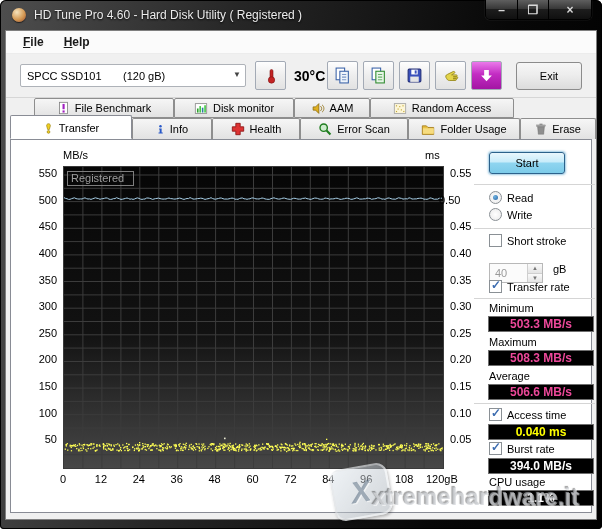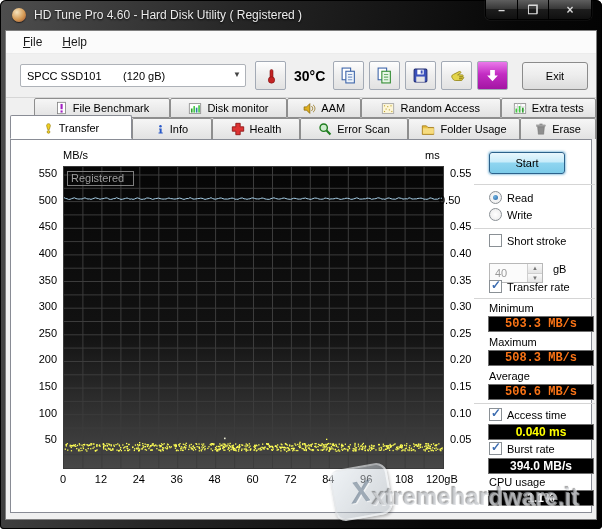--- a/index.html
+++ b/index.html
@@ -23,24 +23,24 @@
     background:linear-gradient(#5f5f5f,#383838 45%,#1d1d1d 50%,#101010);
     border-left:1px solid #000; color:#d8d8d8; font-size:12px; font-weight:bold; cursor:default; }
   .win-btn:first-child { border-left:none; }
   .win-btn.close { width:43px; }
   
   .client { position:absolute; left:5px; right:5px; top:30px; bottom:9px;
     background:#f0f0f0; border:1px solid #7f7f7f; display:flex; flex-direction:column; }
   
   .menubar { height:23px; background:#fbfbfb; border-bottom:1px solid #ececec;
     display:flex; align-items:center; padding-left:8px; gap:2px; }
-  .menu-item { font-size:12px; color:#1a1a1a; padding:3px 9px; }
+  .menu-item { font-size:12px; color:#1a1a1a; padding:3px 9px;font-weight:bold; }
   .menu-item::first-letter { text-decoration:underline; }
   
-  .toolbar { height:44px; display:flex; align-items:center; padding:0 8px 0 14px;
+  .toolbar { height:44px; display:flex; align-items:center; padding:0 14px 0 14px;
     border-bottom:1px solid #d6d6d6; }
   .combo { width:226px; height:23px; background:#fff; border:1px solid #aeb2b8; border-radius:2px;
     display:flex; align-items:center; font-size:11px; padding-left:6px; position:relative; }
   .combo .cap { position:absolute; left:102px; }
   .combo .dd { position:absolute; right:4px; top:5px; font-size:8px; color:#444; }
   .tool-btn { width:31px; height:29px; border:1px solid #a3aab5; border-radius:2px;
     background:linear-gradient(#fefefe,#eee 48%,#e2e2e2); display:flex; align-items:center; justify-content:center; }
   .temp-btn { margin-left:9px; }
   .temp-label { font-size:14px; font-weight:bold; margin-left:8px; color:#000; }
   .tool-group { margin-left:auto; display:flex; gap:5px; }
@@ -82,21 +82,21 @@
   .checkbox.on::after { content:"\2713"; position:absolute; left:1px; top:-3px; font-size:12px; font-weight:bold; color:#3c6cb0; }
   .spin-row { left:478px; display:flex; align-items:flex-start; gap:10px;margin-top:9px; }
   .spinbox { width:54px; height:20px; border:1px solid #b8b8b8; background:#fbfbfb; display:flex; }
   .spin-val { flex:1; display:flex; align-items:center; padding-left:5px; color:#9a9a9a; font-size:11px; }
   .spin-arrows { width:15px; border-left:1px solid #cfcfcf; display:flex; flex-direction:column; }
   .spin-arrows div { flex:1; font-size:6px; color:#777; display:flex; align-items:center; justify-content:center;
     background:linear-gradient(#fafafa,#e4e4e4); }
   .spin-arrows div:first-child { border-bottom:1px solid #cfcfcf; }
   .lcd { left:477px; width:106px; height:16px; border:1px solid #6e6e6e; background:#000;
     display:flex; align-items:center; justify-content:center; font-size:12px; font-weight:bold; }
-  .lcd.cyan { color:#f97316;font-family:Liberation Mono, monospace; }
+  .lcd.cyan { color:#ec4899; }
   .lcd.yellow { color:#ffff00; }
   .lcd.white { color:#ffffff; }
   
   .watermark { position:absolute; left:0; top:0; width:100%; height:100%; pointer-events:none; z-index:50; }
   .wm-tile { position:absolute; left:332px; top:466px; width:58px; height:52px; border-radius:11px;
     transform:rotate(-10deg);
     background:linear-gradient(135deg, rgba(225,232,238,.55), rgba(140,150,160,.40));
     border:2px solid rgba(250,250,250,.45); box-shadow:1px 2px 3px rgba(0,0,0,.25);
     display:flex; align-items:center; justify-content:center; }
   .wm-x { font-size:30px; font-weight:bold; font-style:italic; color:rgba(90,110,130,.55);
@@ -209,30 +209,20 @@
           <rect x="1" y="2" width="14" height="12" fill="#fdf6d8" stroke="#a0a0a0"></rect>
           <rect x="3" y="4" width="1.4" height="1.4" fill="#c0a838"></rect>
             <rect x="7" y="5" width="1.4" height="1.4" fill="#c0a838"></rect>
           <rect x="11" y="4" width="1.4" height="1.4" fill="#c0a838"></rect>
             <rect x="5" y="8" width="1.4" height="1.4" fill="#c0a838"></rect>
           <rect x="9" y="9" width="1.4" height="1.4" fill="#c0a838"></rect>
             <rect x="12" y="11" width="1.4" height="1.4" fill="#c0a838"></rect>
           <rect x="3" y="11" width="1.4" height="1.4" fill="#c0a838"></rect>
         </svg>
         <span>Random Access</span>
-      </div>
-      <div class="tab" style="width:98px">
-        <svg width="14" height="13" viewBox="0 0 16 16">
-          <rect x="1" y="2" width="14" height="12" fill="#fff" stroke="#888"></rect>
-          <path d="M1 6h14M1 10h14M5 2v12M9 2v12" stroke="#d0d0d0"></path>
-          <rect x="2.5" y="8" width="2" height="5" fill="#43c943"></rect>
-          <rect x="6.5" y="5" width="2" height="8" fill="#43c943"></rect>
-          <rect x="10.5" y="7" width="2" height="6" fill="#2ea02e"></rect>
-        </svg>
-        <span>Extra tests</span>
       </div>
     </div>
 
     <div class="tabstrip-primary">
       <div class="tab active" style="width:122px">
         <svg width="11" height="15" viewBox="0 0 16 16">
           <path fill="#f0d020" stroke="#9c8210" d="M8 1c2 0 3 1.6 2.6 3.4L9.2 9.5H6.8L5.4 4.4C5 2.6 6 1 8 1z"></path>
           <circle cx="8" cy="13" r="2" fill="#f0d020" stroke="#9c8210"></circle>
         </svg>
         <span>Transfer</span>

